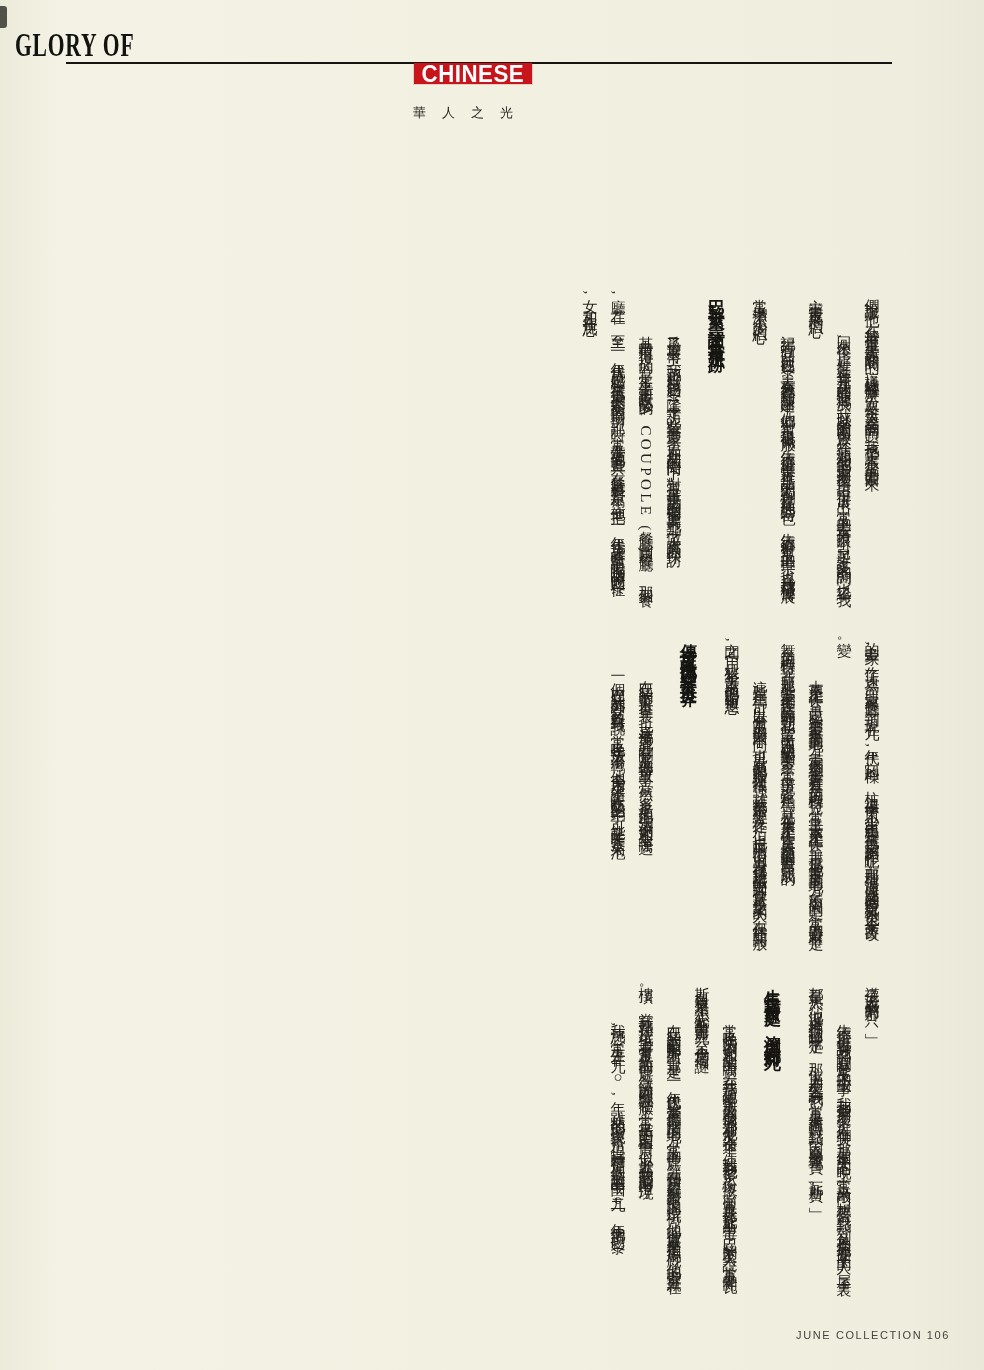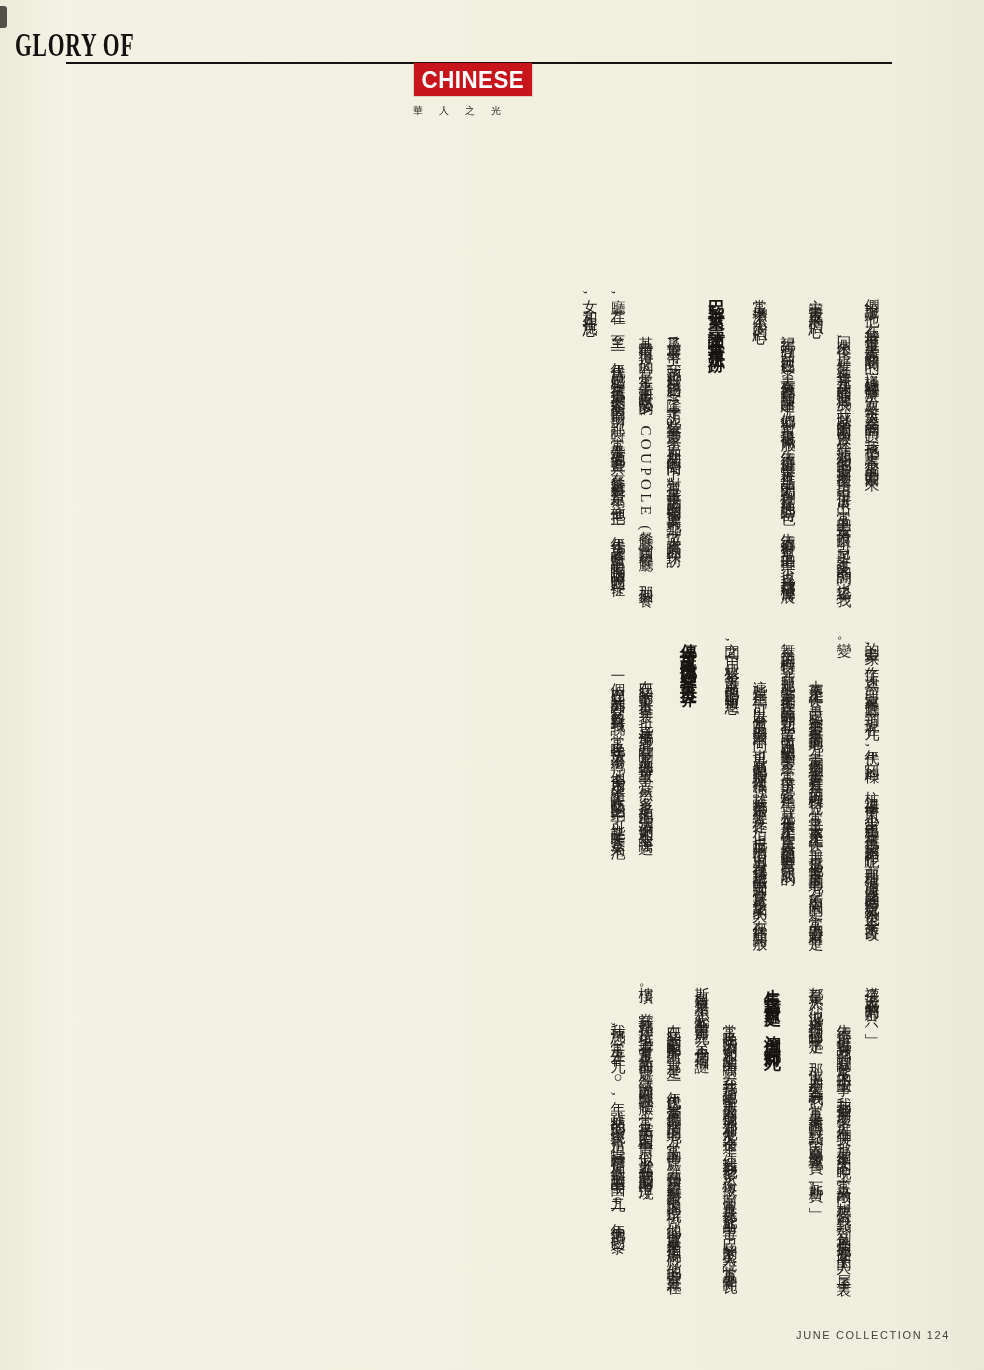--- a/index.html
+++ b/index.html
@@ -23,31 +23,31 @@
   }
   .glory span {
     display:inline-block; font-size:27px; letter-spacing:1px;
     transform:scale(.8,1.25); transform-origin:center;
   }
   .rule {
     position:absolute; top:62px; left:66px; width:826px; height:2px;
     background:#15141２; background:#151412;
   }
   .redbox {
-    position:absolute; top:63px; left:414px; width:118px; height:33px;
+    position:absolute; top:63px; left:414px; width:118px; height:21px;
     display:flex; align-items:center; justify-content:center; z-index:2;
     box-shadow:0 0 0 1px rgba(120,20,20,.15);
   }
   .redbox span {
     color:#ffffff; font-family:"Liberation Sans", sans-serif; font-weight:bold;
     font-size:23px; letter-spacing:.5px; display:inline-block; transform:scale(.97,1.08);
   }
   .subtitle {
     position:absolute; top:104px; left:413px; width:130px;
-    font-size:10px; letter-spacing:16px; color:#26251f; white-space:nowrap;
+    font-size:13px; letter-spacing:16px; color:#26251f; white-space:nowrap;
   }
   
   main.article { position:absolute; top:287px; left:80px; width:806px; }
   .band {
     writing-mode:vertical-rl; text-orientation:mixed;
     width:806px; height:298px; margin:0 0 46px 0;
     font-size:15px; line-height:28px; letter-spacing:3.4px;
     color:#211f1a; text-align:start;
   }
   .seg { margin:0; padding:0; }
@@ -102,15 +102,15 @@
       <section class="band">
         <p class="seg p-cont">襪子洗衣服的那一只。」</p>
         <p class="seg p">朱德群也告訴我一個有關於常玉的小故事:「我和畫家朋友一群人在聊天,那是個冬天的晚上,常玉來敲門,想要借一點錢,卻又是個死要面子的人,一屋子裏都是熟人,他沒進來打個招呼就走了。那位主人朋友告訴我們,常玉是來週轉一點錢,因爲要繳電費、瓦斯費。」</p>
         <h2 class="seg h">生長富裕家庭、潦倒異鄉而死</h2>
         <p class="seg p">常玉晚年的潦倒和不幸的際遇,在我造訪他生前常去的幾個地方和他友人追述下,使我對他多了一份懷念,而常玉是死於瓦斯中毒?巴黎的友人說,常玉是開瓦斯自殺還是不小心瓦斯中毒而死,至今仍是個謎。</p>
         <p class="seg p">在巴黎的蒙帕那斯區,那是三○年代巴黎畫家們最活躍的地方,常玉的住處,就在圓頂餐廳對街不遠的沙坑街,他的往處原來是個馬廐,他的畫室就在樓頂。當我站在沙坑街上看著常玉生前的住處,微涼的雨絲飄在臉上,常玉當年的窮困情景,似乎就在我的腦海中浮現。</p>
         <p class="seg p">我沈思,常玉生在一九○○年,雖然他的家境富裕,但當時卻是一個苦難的中國,一九二○年他到了巴黎</p>
       </section>
     </main>
 
-  <footer class="footer">JUNE COLLECTION 124</footer>
+  <footer class="footer">JUNE COLLECTION 106</footer>
 
 </div>
 
 </body></html>

